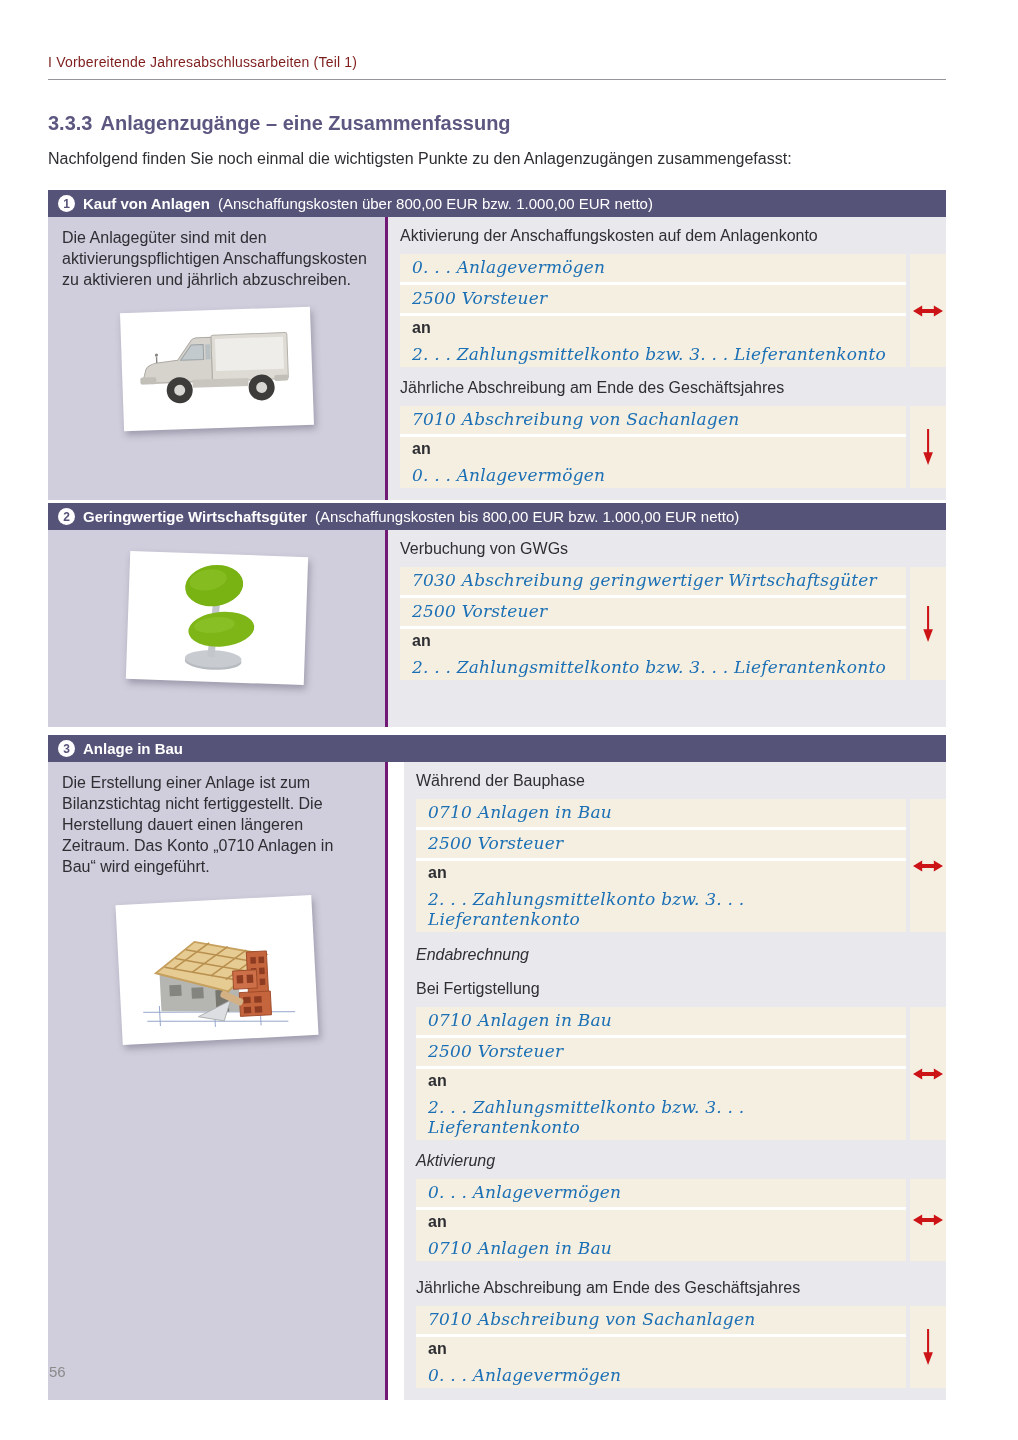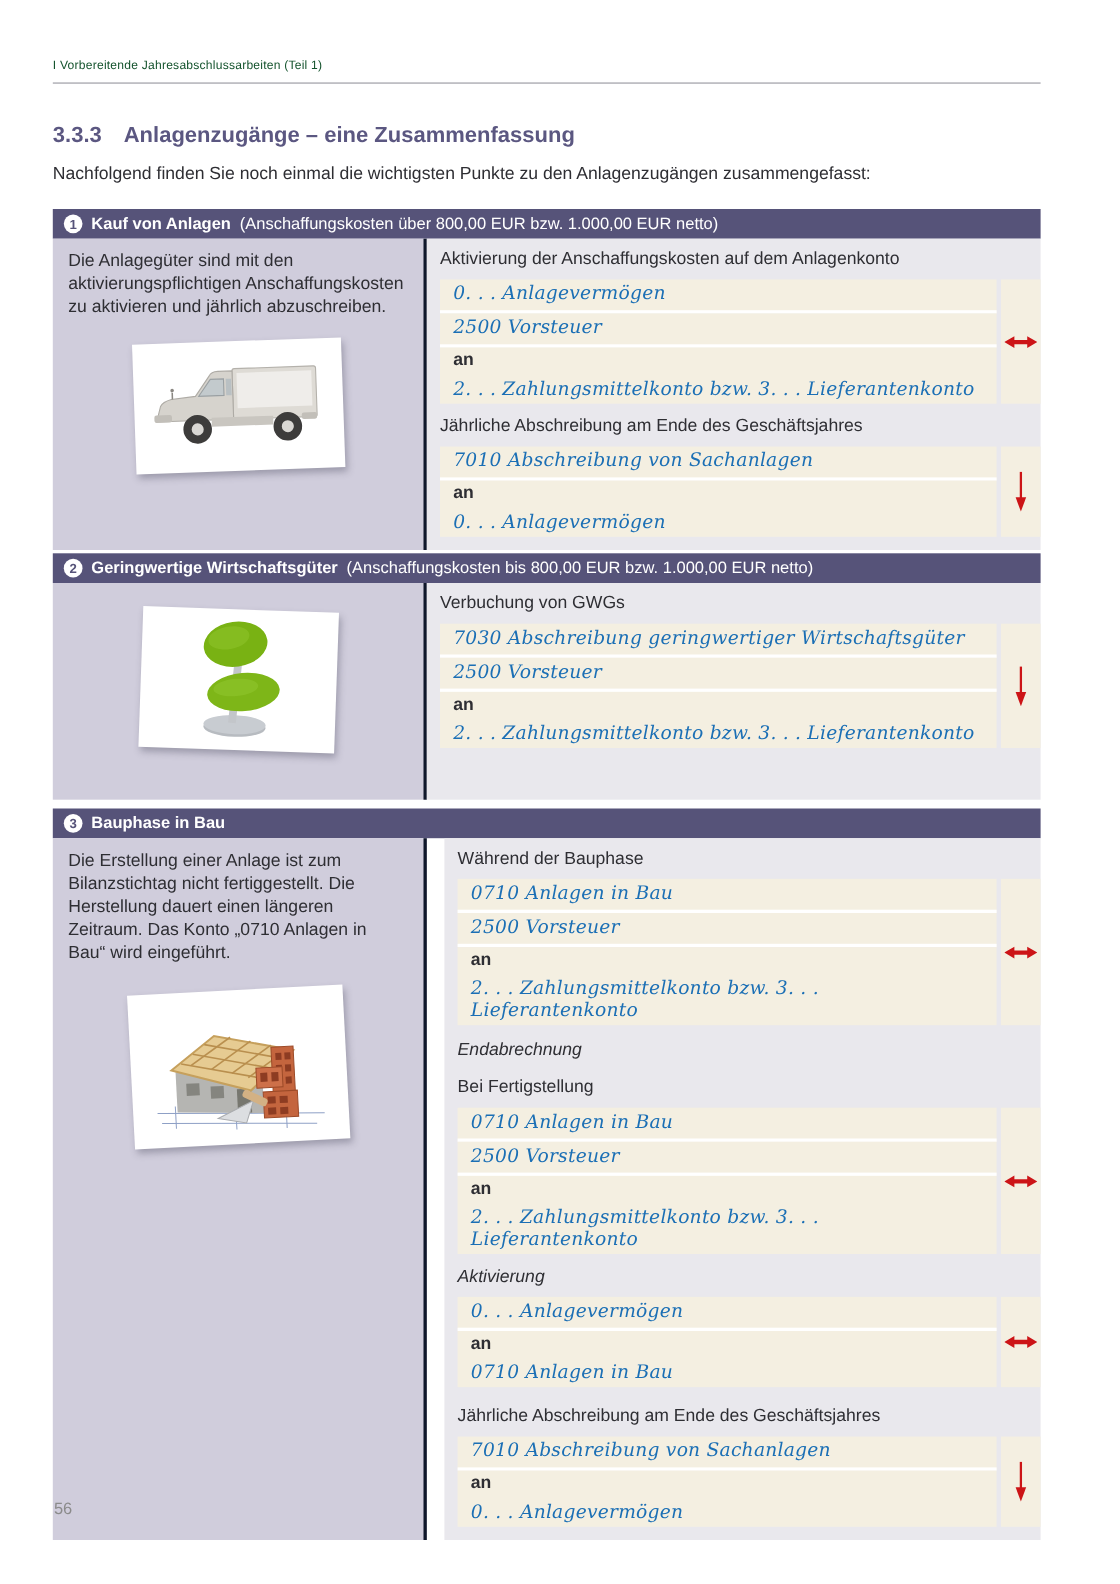--- a/index.html
+++ b/index.html
@@ -3,46 +3,46 @@
 <meta charset="utf-8">
 <style>
   html,body { margin:0; padding:0; }
   body {
     width:1018px; height:1440px; background:#ffffff; position:relative;
     font-family:"Liberation Sans", sans-serif; color:#2e2e33;
     -webkit-font-smoothing:antialiased;
   }
   .page-header {
     position:absolute; left:48px; width:898px; top:54px;
-    color:#14532d; font-size:11px; letter-spacing:0.2px;
+    color:#7f1d1d; font-size:14px; letter-spacing:0.2px;
     border-bottom:1px solid #96959e; padding-bottom:9px;
   }
   .main { position:absolute; left:48px; top:112px; width:898px; }
-  .heading { display:flex; gap:20px; align-items:baseline;
+  .heading { display:flex; gap:8px; align-items:baseline;
     color:#5b5781; font-size:20px; font-weight:bold; margin:0 0 15px 0; }
   .intro { font-size:16px; margin:0 0 22px 0; }
 
   .section { margin-bottom:3px; }
   .section.s3 { margin-top:8px; }
   .section-bar {
     background:#565379; color:#ffffff; height:27px;
     display:flex; align-items:center; gap:8px; padding:0 10px; font-size:15px;
   }
   .badge {
     width:17px; height:17px; border-radius:50%; background:#ffffff;
     color:#565379; font-weight:bold; font-size:12px; flex:0 0 auto;
     display:flex; align-items:center; justify-content:center; line-height:1;
   }
   .bar-title { font-weight:bold; white-space:pre; }
   .bar-sub { font-weight:normal; }
 
   .section-body { display:flex; align-items:stretch; }
   .left-col {
     width:340px; flex:0 0 340px; box-sizing:border-box;
-    background:#d0cddc; border-right:3px solid #0f172a;
+    background:#d0cddc; border-right:3px solid #701a75;
     padding:10px 14px;
   }
   .left-text { font-size:16px; line-height:1.32; margin:0; }
   .right-col {
     flex:1; background:#e9e8ed; box-sizing:border-box;
     padding:6px 0 12px 12px;
   }
   .block-heading { font-size:16px; margin:12px 0 9px 0; }
   .block-heading.first { margin-top:4px; }
   .block-heading.italic { font-style:italic; }
@@ -205,21 +205,21 @@
             </svg>
           </div>
         </div>
       </div>
     </div>
   </div>
 
   <div class="section s3">
     <div class="section-bar">
       <span class="badge">3</span>
-      <span class="bar-title">Bauphase in Bau</span>
+      <span class="bar-title">Anlage in Bau</span>
       <span class="bar-sub"></span>
     </div>
     <div class="section-body" style="min-height:493px;gap:16px;">
       <div class="left-col">
         <p class="left-text">Die Erstellung einer Anlage ist zum Bilanzstichtag nicht fertiggestellt. Die Herstellung dauert einen längeren Zeitraum. Das Konto „0710 Anlagen in Bau“ wird eingeführt.</p>
         <div class="photo-card card-house" style="margin-top:22px;">
           <svg width="180" height="128" viewBox="0 0 190 140">
             <g stroke="#8ea0c6" stroke-width="1">
               <line x1="12" y1="112" x2="178" y2="120"></line>
               <line x1="16" y1="122" x2="170" y2="130"></line>

